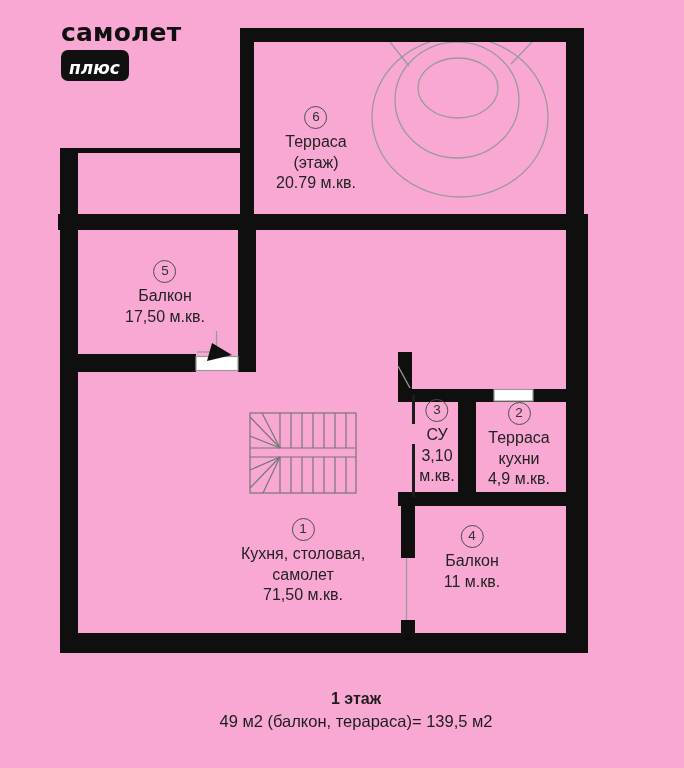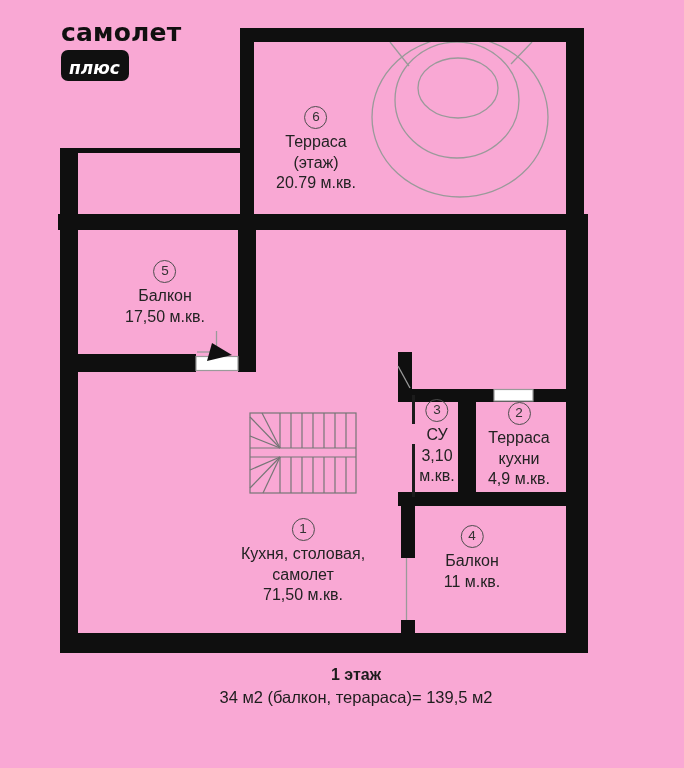--- a/index.html
+++ b/index.html
@@ -15,21 +15,21 @@
     font-family:"DejaVu Sans", sans-serif;font-style:italic;font-weight:800;font-size:17px;
     padding:10px 9px 4px 8px;border-radius:7px;}
   
   .room-label{position:absolute;transform:translateX(-50%);display:flex;flex-direction:column;
     align-items:center;font-size:16px;line-height:20.5px;color:#232323;white-space:nowrap;text-align:center;}
   .num{width:23px;height:23px;box-sizing:border-box;border:1.4px solid #4d4d4d;border-radius:50%;
     display:flex;align-items:center;justify-content:center;font-size:13.5px;color:#333;margin-bottom:3px;}
   
   .footer{position:absolute;left:356px;top:664px;transform:translateX(-50%);
     text-align:center;font-size:16.5px;line-height:22px;color:#1d1d1d;white-space:nowrap;}
-  .f-floor{font-weight:700;font-size:16px;}
+  .f-floor{font-weight:700;font-size:16px;margin-top:24px;}
   .b{font-weight:700;}
 </style>
 </head>
 <body>
 
 <div class="canvas">
 
   <svg width="684" height="768" viewBox="0 0 684 768">
     <defs>
       <clipPath id="terraceClip">
@@ -151,16 +151,16 @@
   </div>
 
   <div class="room-label" style="left:472px;top:525px">
     <span class="num">4</span>
     <span>Балкон</span>
     <span>11 м.кв.</span>
   </div>
 
   <div class="footer">
     <div class="f-floor">1 этаж</div>
-    <div>34 м2 (балкон, терараса)= 139,5 м2</div>
+    <div>49 м2 (балкон, терараса)= 139,5 м2</div>
   </div>
 
 </div>
 
 </body></html>

